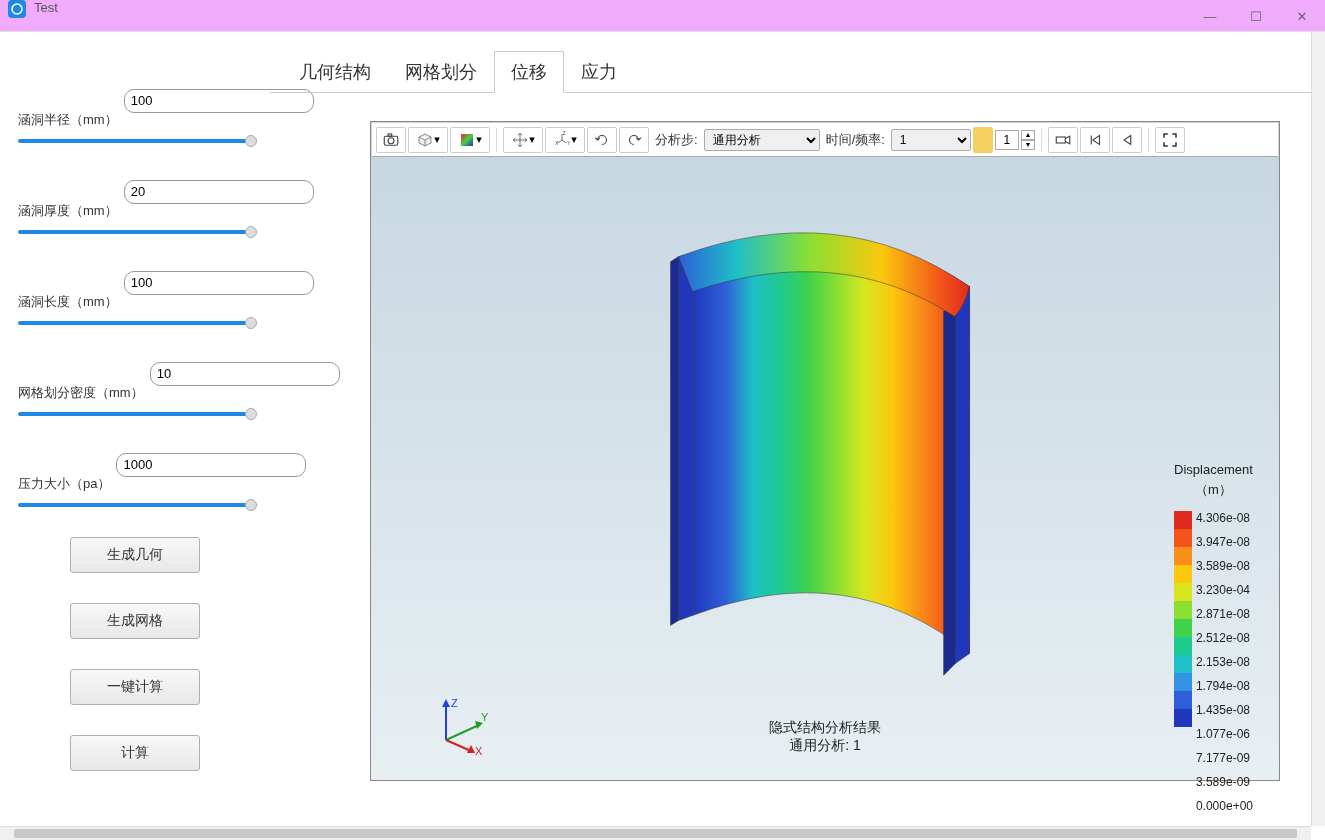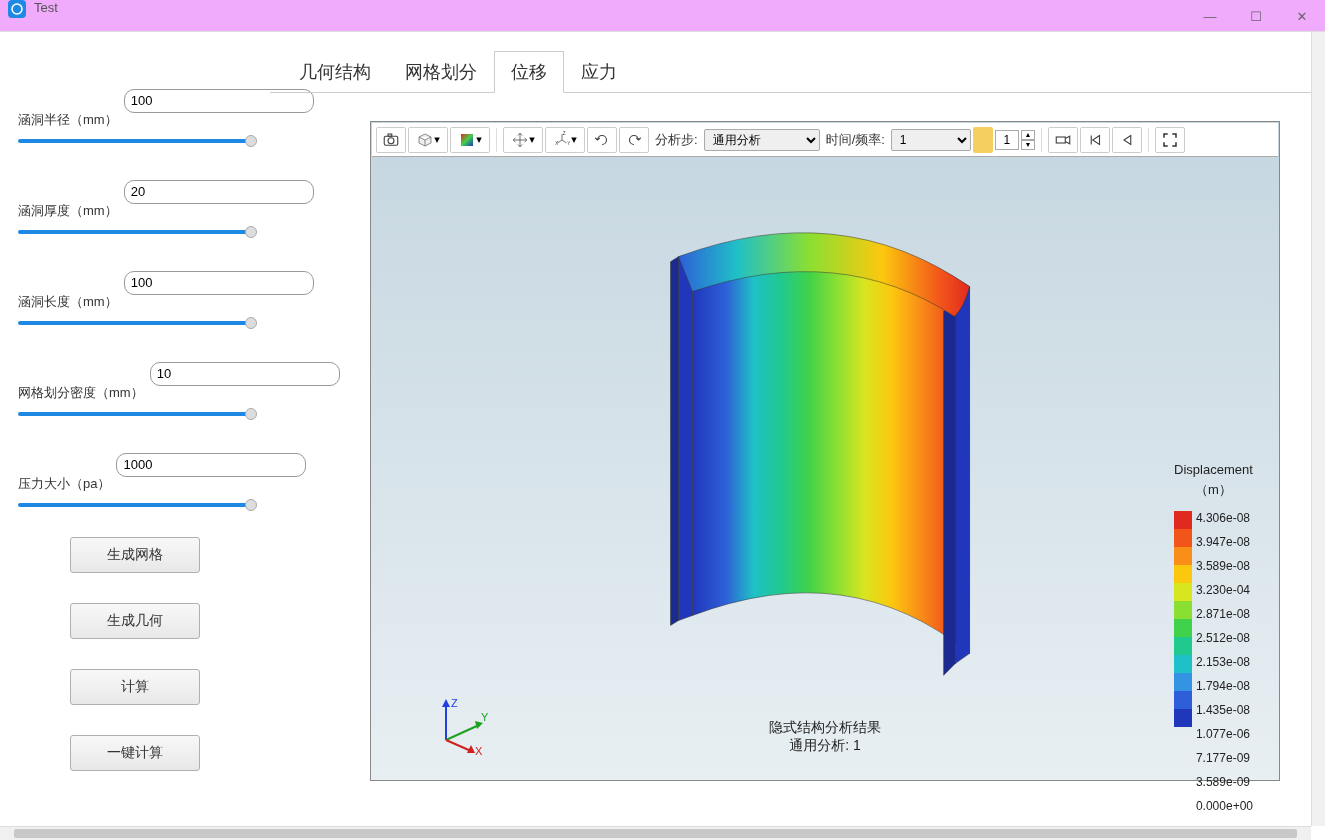--- a/index.html
+++ b/index.html
@@ -221,24 +221,24 @@
           <div class="param-label-input">
     <span class="param-label">压力大小（pa）</span>
     <input class="param-input" value="1000" style="">
   </div>
   <div class="slider-track">
             <div class="slider-thumb"></div>
           </div>
         </div>
       </div>
     <div class="sidebar-buttons" id="sidebar-buttons">
+        <button class="sidebar-btn">生成几何</button>
         <button class="sidebar-btn">生成网格</button>
-        <button class="sidebar-btn">生成几何</button>
+        <button class="sidebar-btn">一键计算</button>
         <button class="sidebar-btn">计算</button>
-        <button class="sidebar-btn">一键计算</button>
       </div>
   </div>
 
   <div class="content">
     <div class="tabs" id="tabs">
         <div class="tab">几何结构</div>
         <div class="tab">网格划分</div>
         <div class="tab active">位移</div>
         <div class="tab">应力</div>
       </div>

